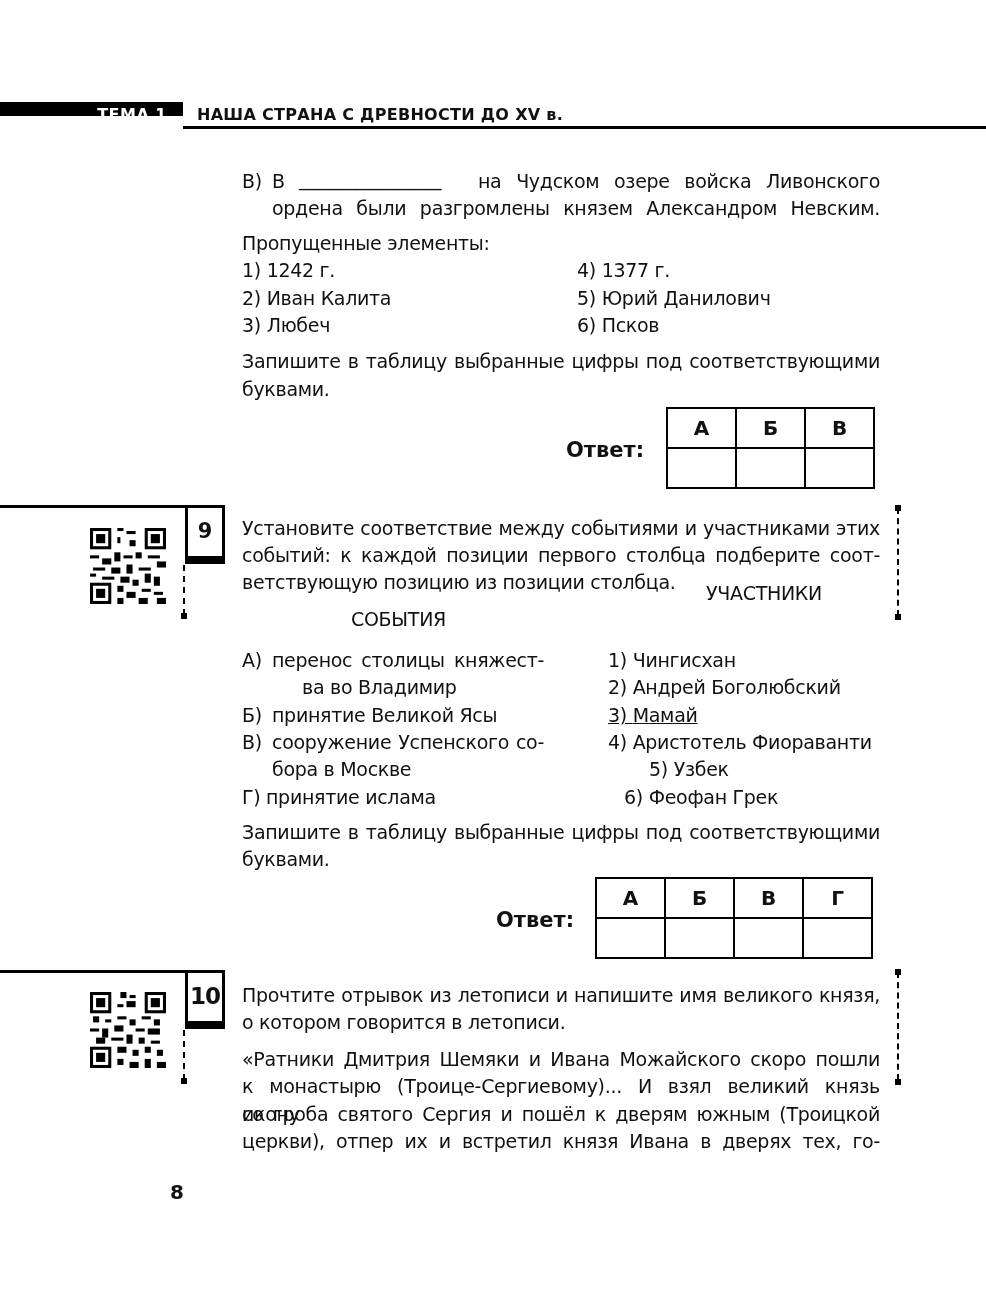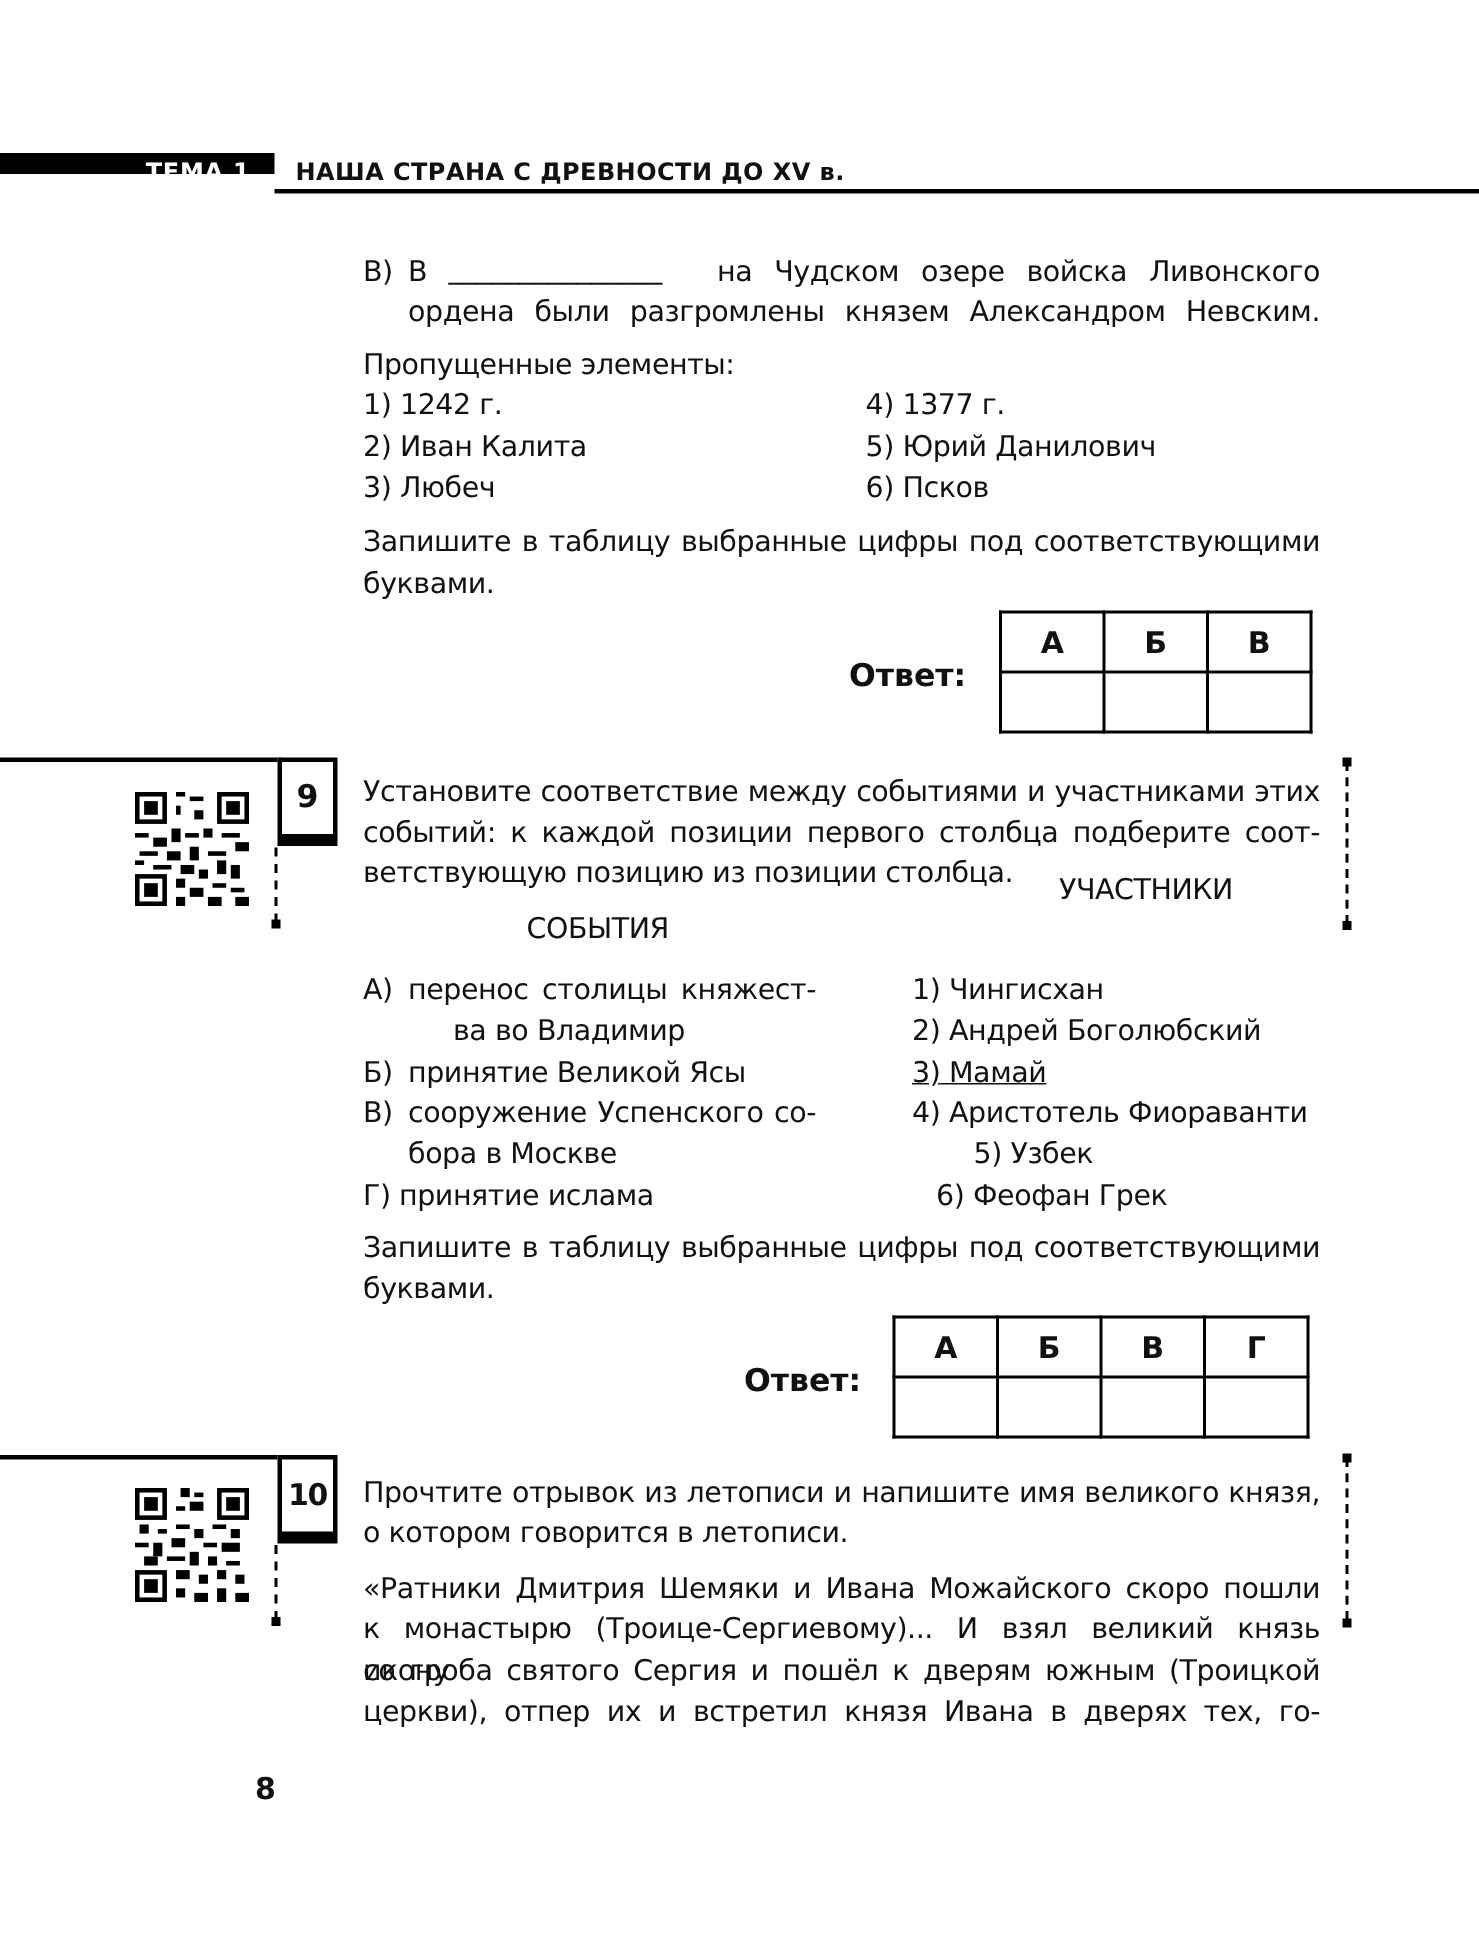--- a/index.html
+++ b/index.html
@@ -166,21 +166,21 @@
   <tr>
     <td></td>
     <td></td>
     <td></td>
     <td></td>
   </tr>
 </tbody>
   </table>
 
 <div class="abs task-rule" style="top:970px; width:188px;"></div>
-<div class="abs task-num-box" style="left:185px; top:970px; font-size:20px; letter-spacing:-1px;">10</div>
+<div class="abs task-num-box" style="left:185px; top:970px; font-size:23px; letter-spacing:-1px;">10</div>
 <div class="abs vdash" style="left:183px; top:1030px; height:50px;"></div>
 <div class="abs sq" style="left:181px; top:1078px;"></div>
 <svg class="abs qr" style="left:90px; top:992px;" viewBox="0 0 25 25">
   <rect x="0" y="0" width="7" height="7" fill="#000"></rect>
     <rect x="1" y="1" width="5" height="5" fill="#fff"></rect>
     <rect x="2" y="2" width="3" height="3" fill="#000"></rect>
   <rect x="18" y="0" width="7" height="7" fill="#000"></rect>
     <rect x="19" y="1" width="5" height="5" fill="#fff"></rect>
     <rect x="20" y="2" width="3" height="3" fill="#000"></rect>
   <rect x="0" y="18" width="7" height="7" fill="#000"></rect>

